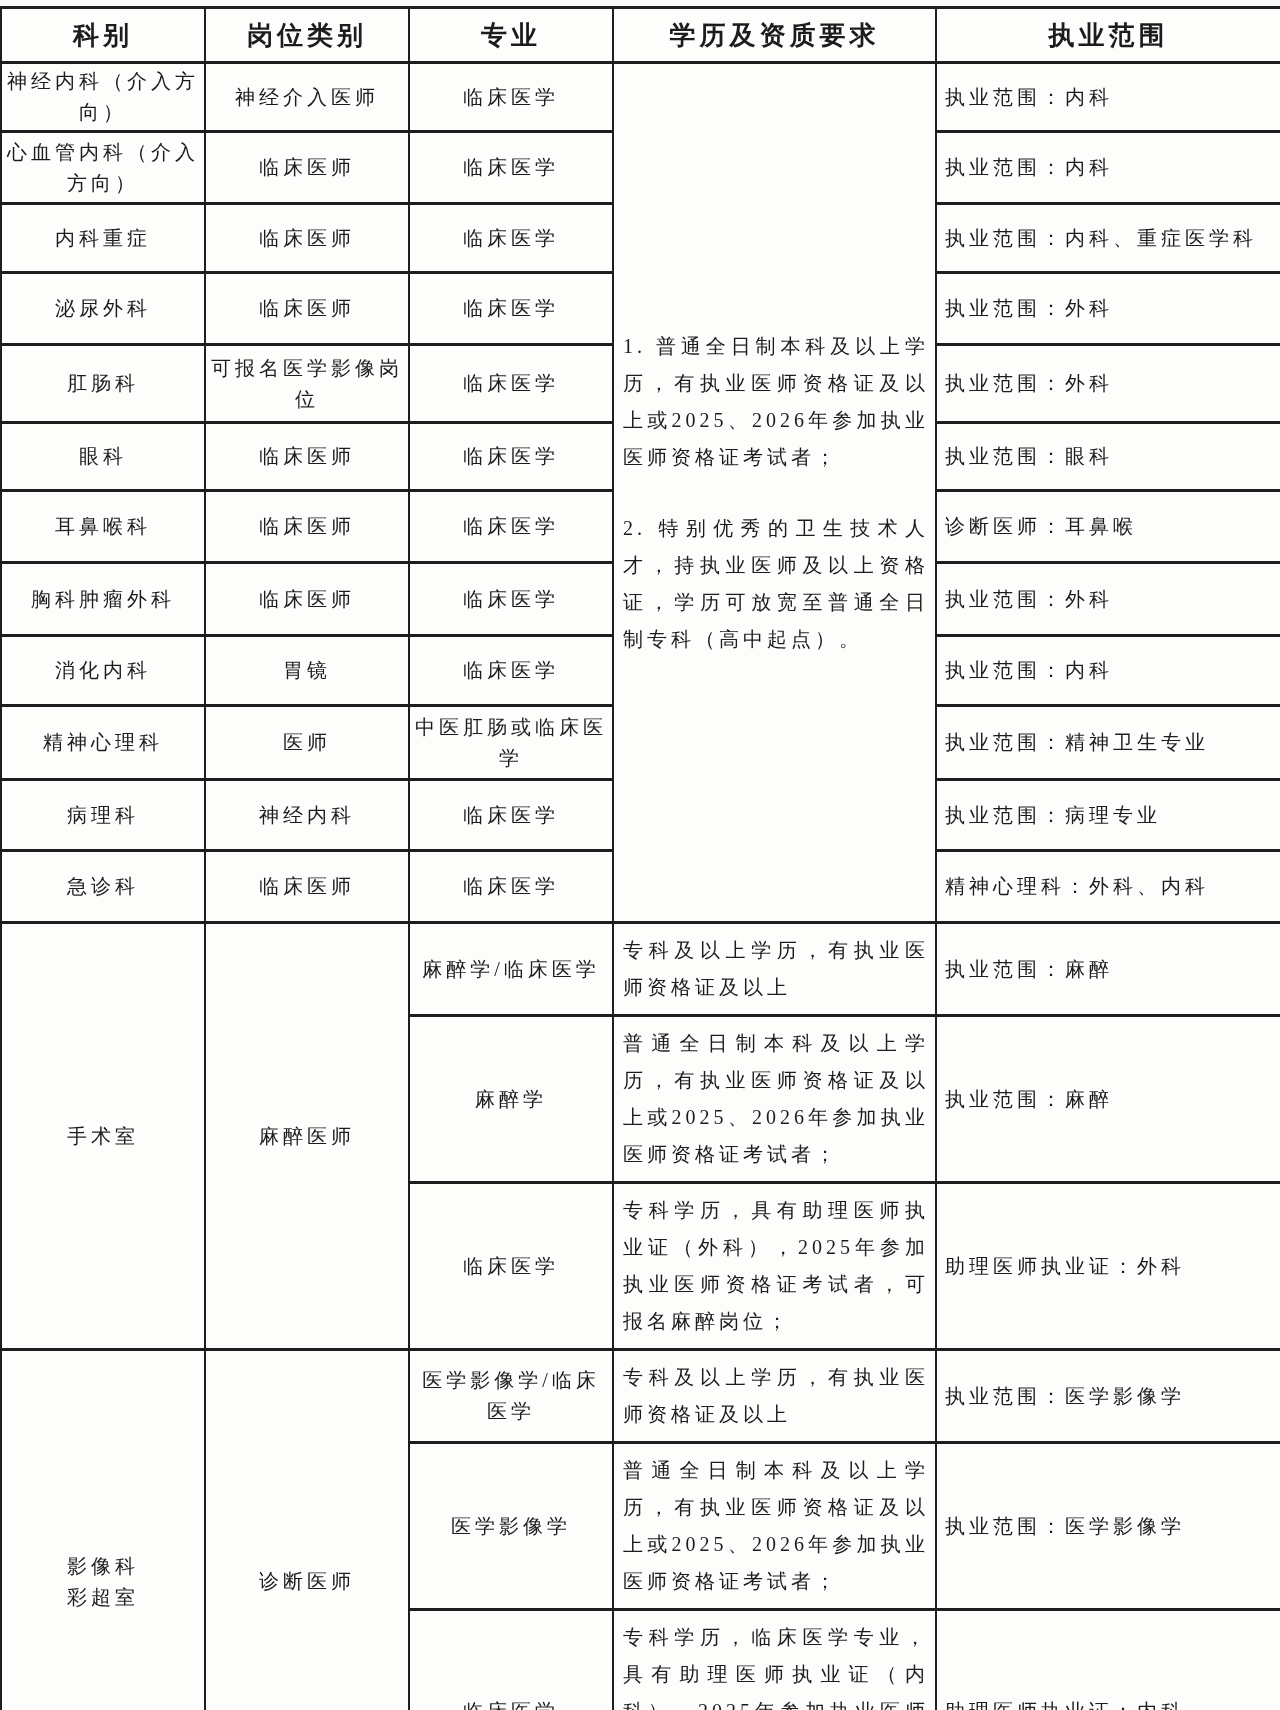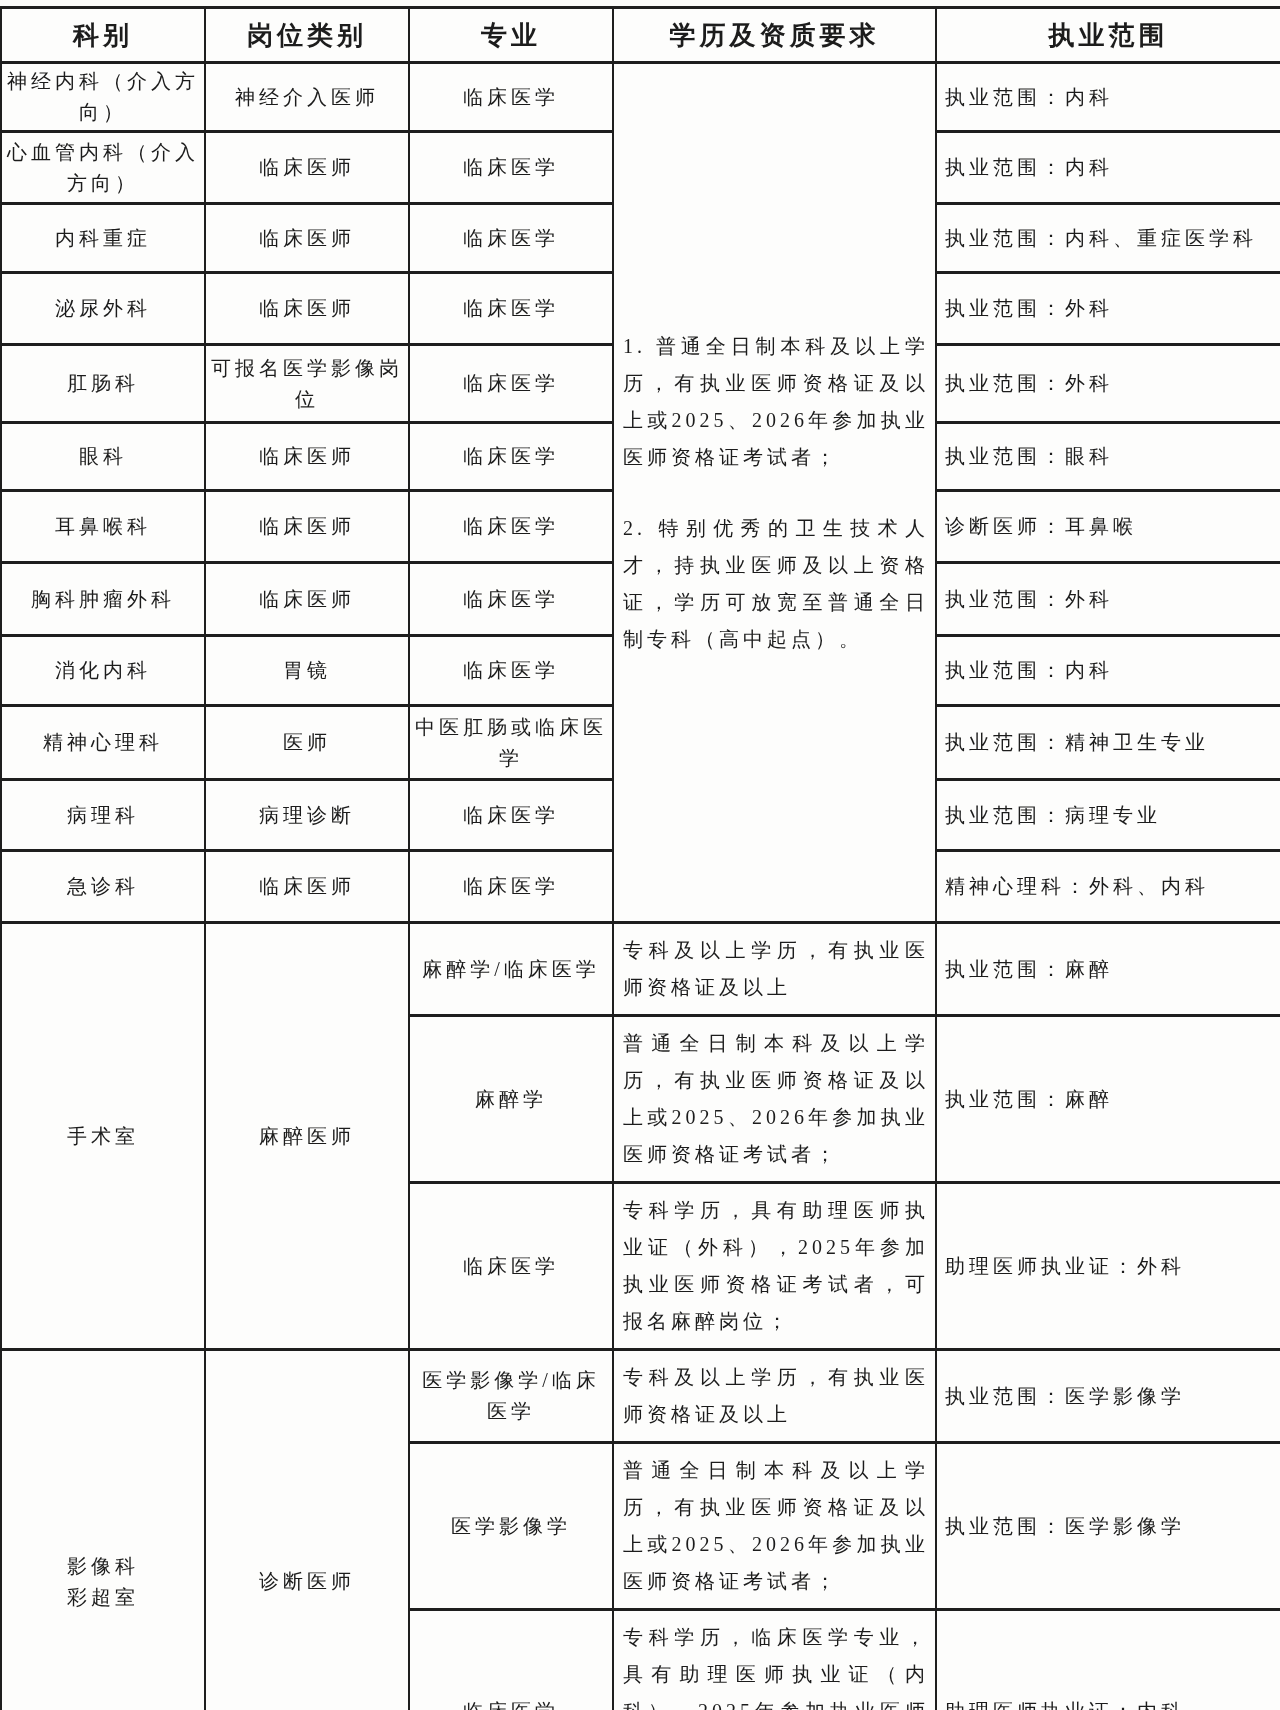--- a/index.html
+++ b/index.html
@@ -142,21 +142,21 @@
       <td class="scope">执业范围：内科</td>
     </tr>
     <tr style="height:74px">
       <td class="c">精神心理科</td>
       <td class="c">医师</td>
       <td class="c">中医肛肠或临床医学</td>
       <td class="scope">执业范围：精神卫生专业</td>
     </tr>
     <tr style="height:71px">
       <td class="c">病理科</td>
-      <td class="c">病理诊断</td>
+      <td class="c">神经内科</td>
       <td class="c">临床医学</td>
       <td class="scope">执业范围：病理专业</td>
     </tr>
     <tr style="height:72px">
       <td class="c">急诊科</td>
       <td class="c">临床医师</td>
       <td class="c">临床医学</td>
       <td class="scope">精神心理科：外科、内科</td>
     </tr>
 

